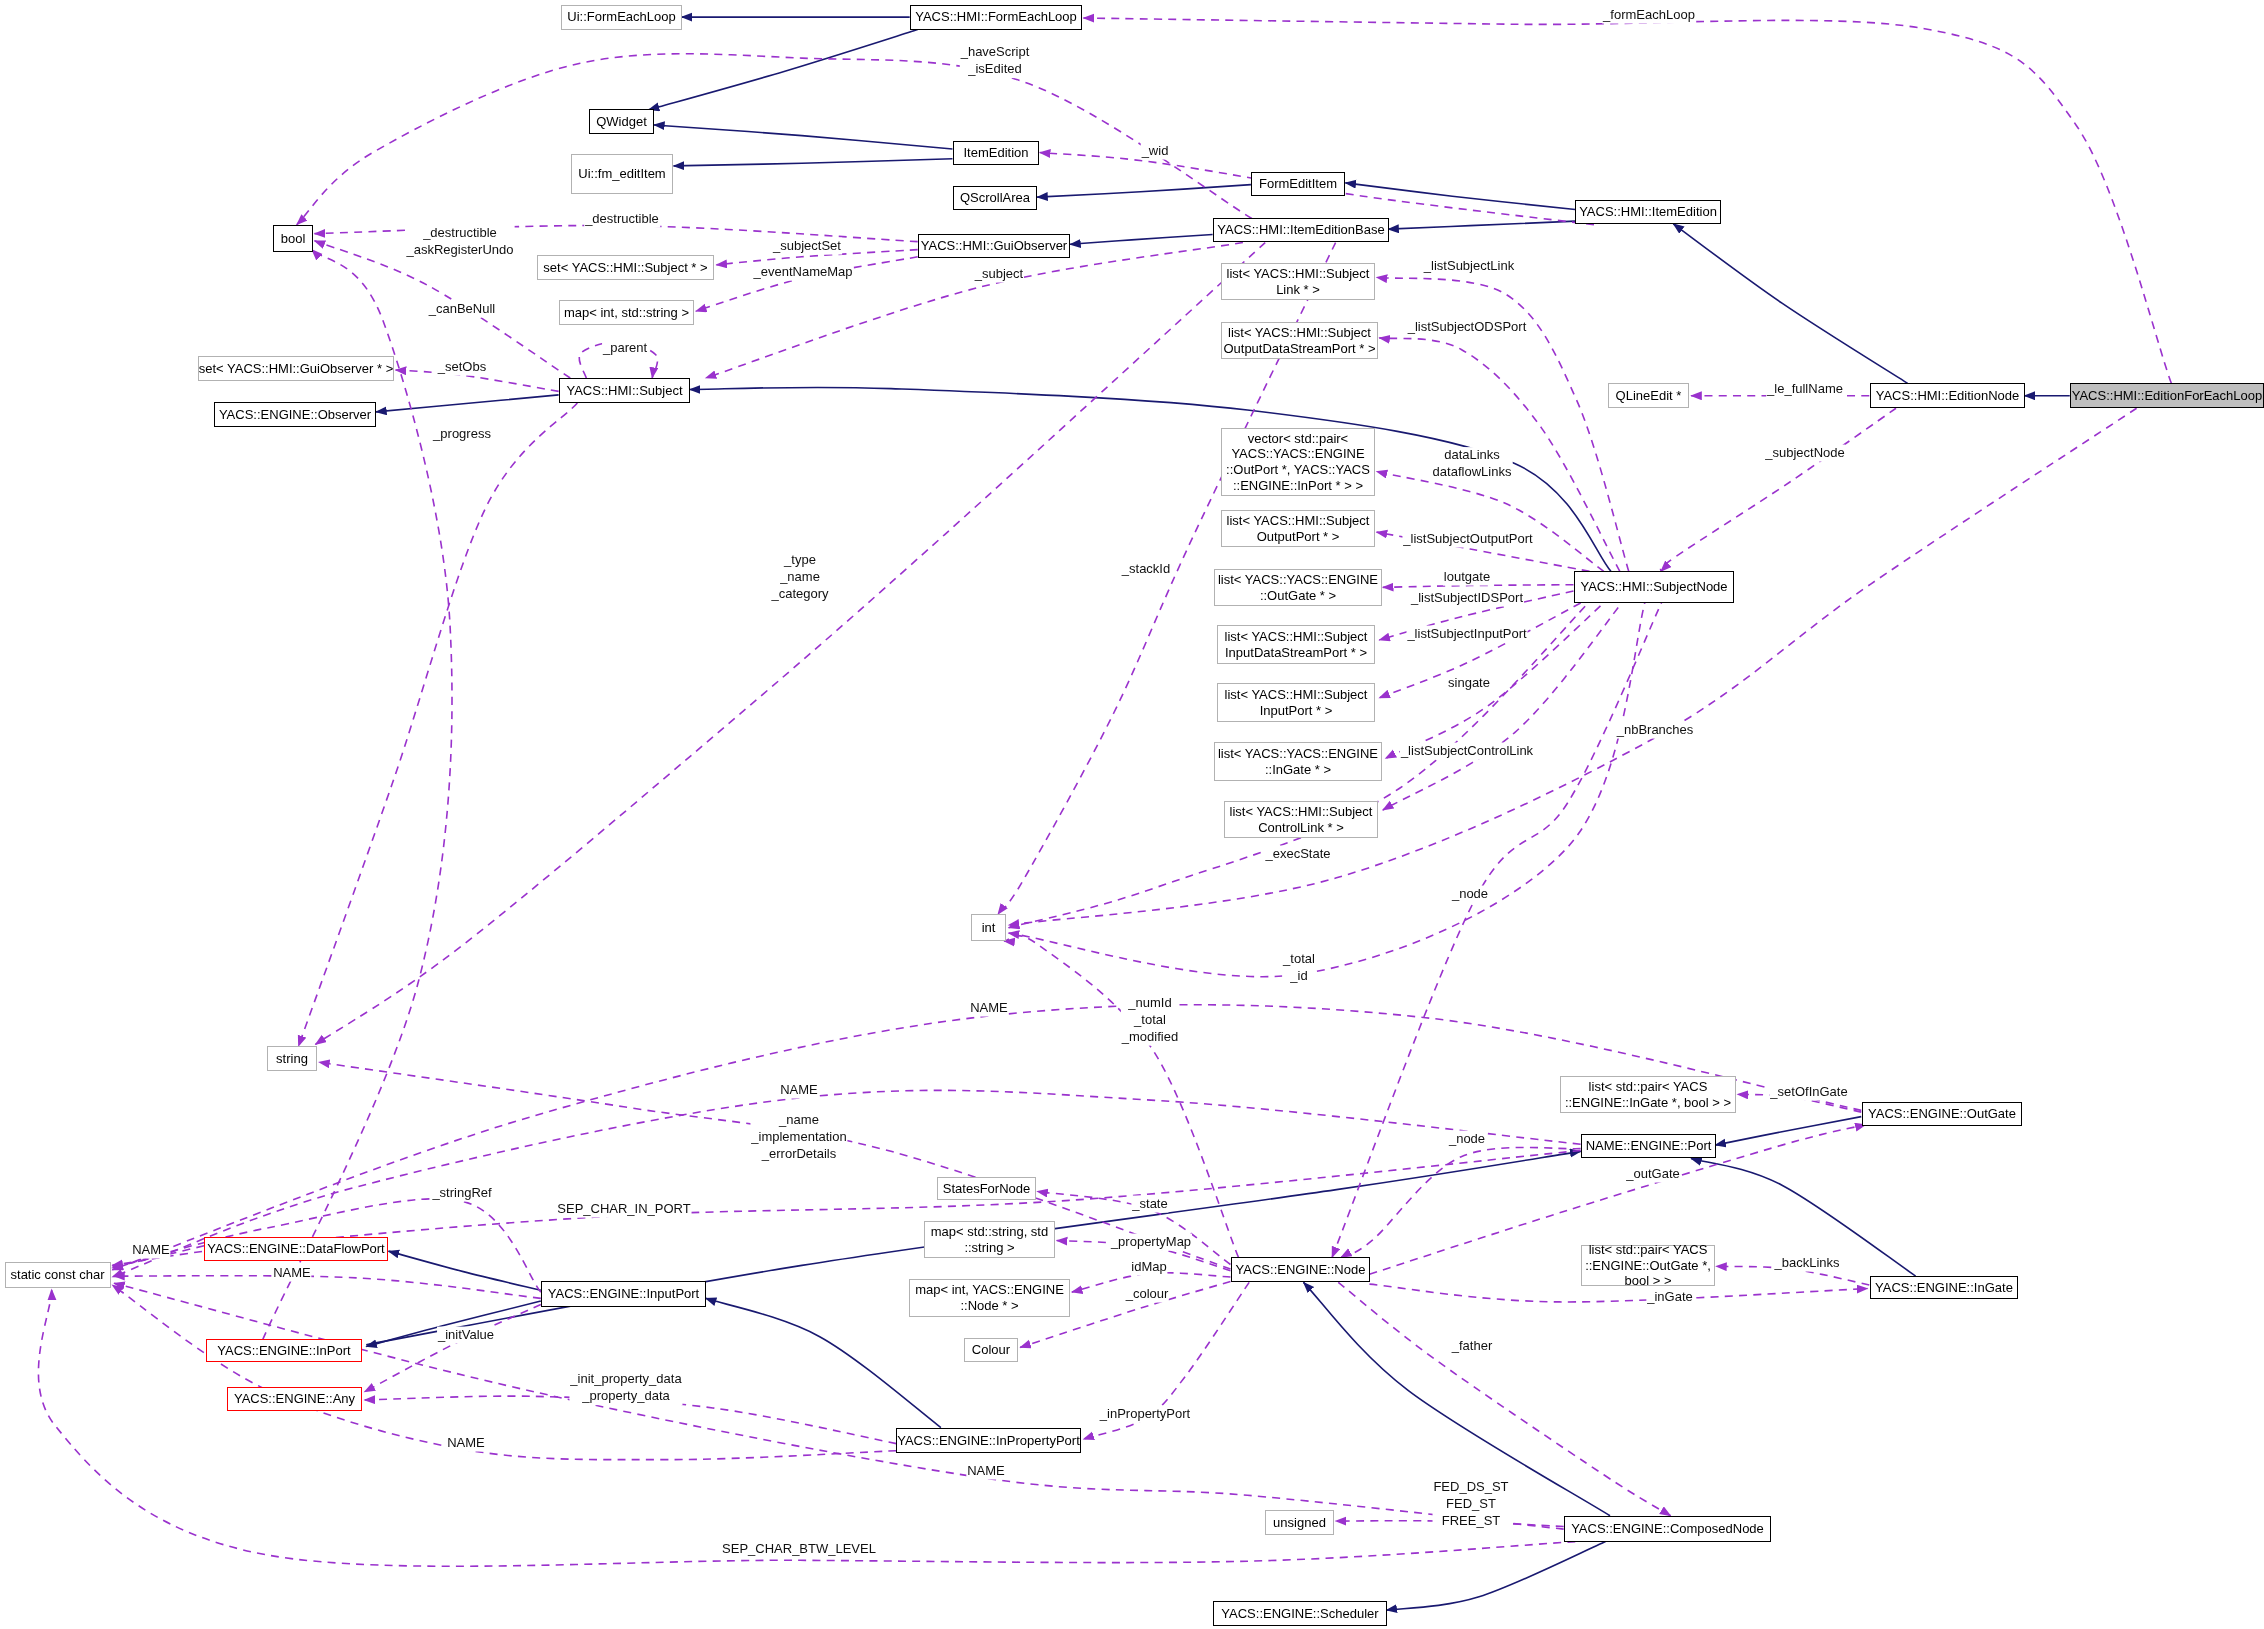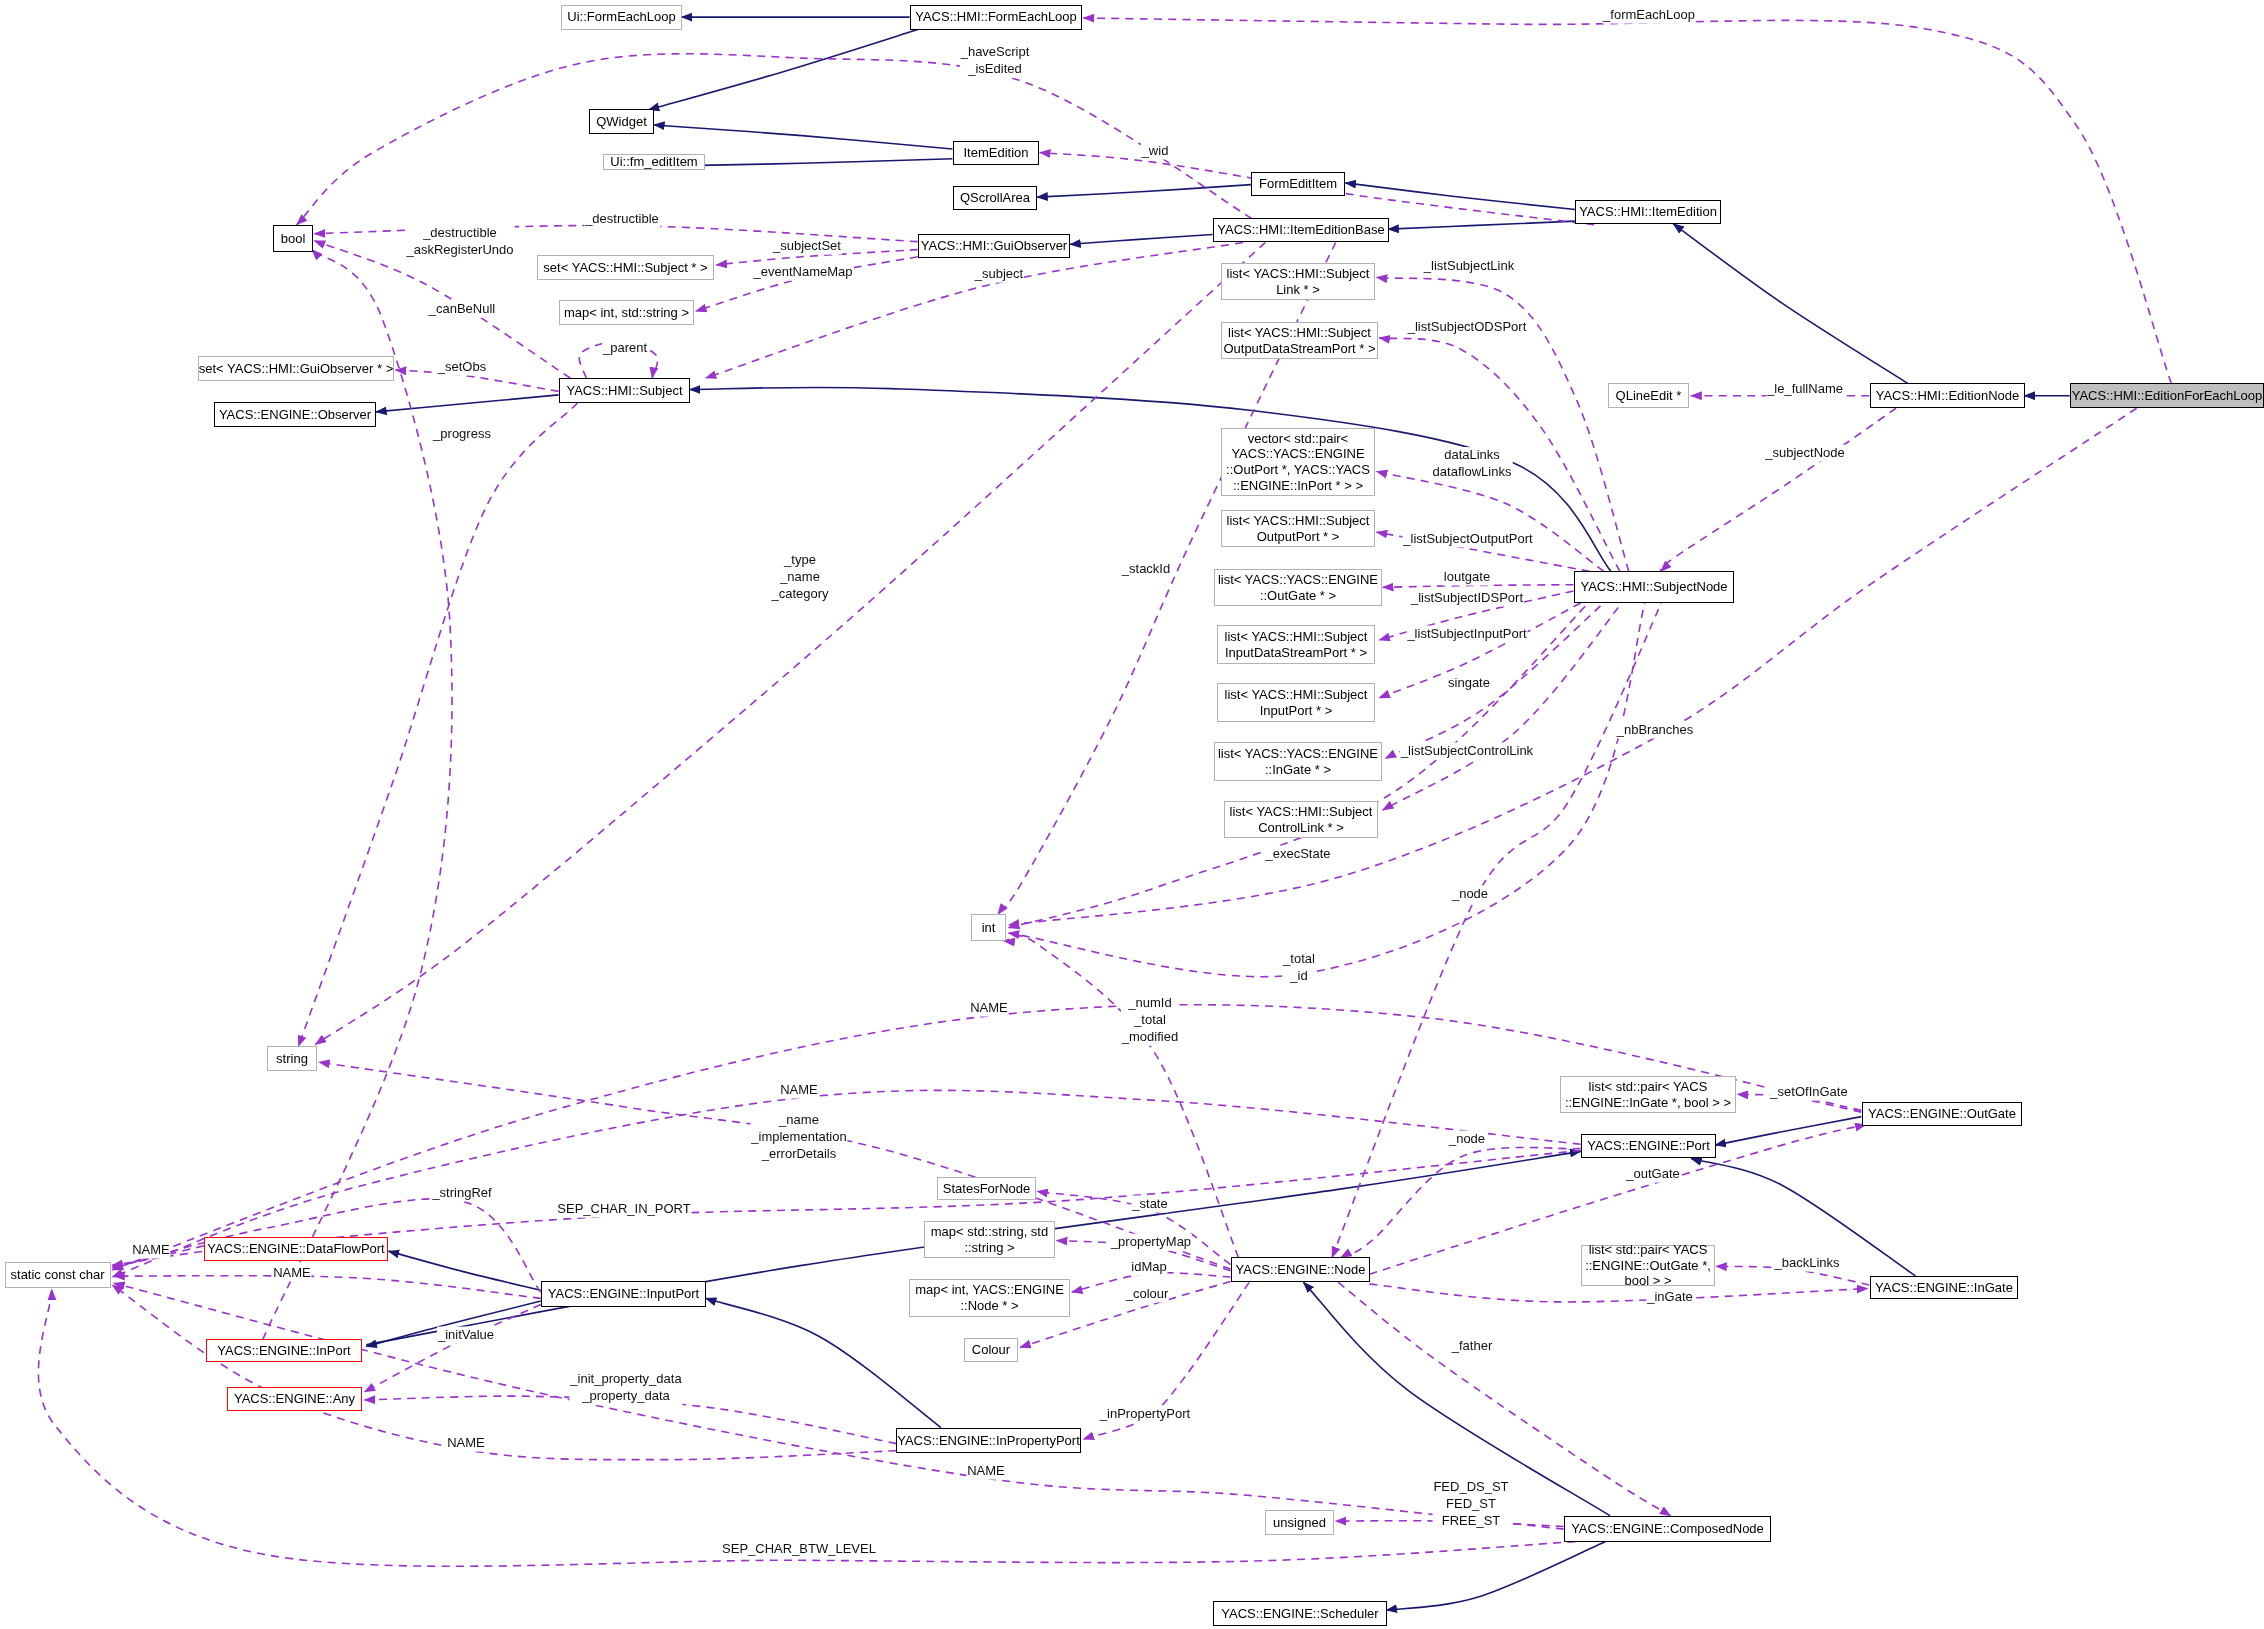--- a/index.html
+++ b/index.html
@@ -171,21 +171,21 @@
     <div class="edge-label" style="left: 1150px; top: 1204px;">_state</div>
     <div class="edge-label" style="left: 1151px; top: 1242px;">_propertyMap</div>
     <div class="edge-label" style="left: 1149px; top: 1267px;">idMap</div>
     <div class="edge-label" style="left: 1147px; top: 1294px;">_colour</div>
     <div class="edge-label" style="left: 995px; top: 61px;">_haveScript
 _isEdited</div>
     <div class="edge-label" style="left: 1470px; top: 894px;">_node</div>
     <div class="node gray" style="left: 561px; top: 4.5px; width: 121px; height: 25px;">Ui::FormEachLoop</div>
     <div class="node class" style="left: 910px; top: 4.5px; width: 172px; height: 25px;">YACS::HMI::FormEachLoop</div>
     <div class="node class" style="left: 589px; top: 109px; width: 65px; height: 25px;">QWidget</div>
-    <div class="node gray" style="left: 571px; top: 154px; width: 102px; height: 16px; margin-left: 32px;">Ui::fm_editItem</div>
+    <div class="node gray" style="left: 571px; top: 154px; width: 102px; height: 40px;">Ui::fm_editItem</div>
     <div class="node class" style="left: 953px; top: 141px; width: 86px; height: 24px;">ItemEdition</div>
     <div class="node class" style="left: 953px; top: 186px; width: 84px; height: 24px;">QScrollArea</div>
     <div class="node class" style="left: 1251px; top: 172px; width: 94px; height: 24px;">FormEditItem</div>
     <div class="node class" style="left: 1575px; top: 200px; width: 146px; height: 24px;">YACS::HMI::ItemEdition</div>
     <div class="node class" style="left: 1213px; top: 218px; width: 176px; height: 24px;">YACS::HMI::ItemEditionBase</div>
     <div class="node class" style="left: 918px; top: 234px; width: 152px; height: 24px;">YACS::HMI::GuiObserver</div>
     <div class="node class" style="left: 273px; top: 225px; width: 40px; height: 27px;">bool</div>
     <div class="node gray" style="left: 537px; top: 255px; width: 177px; height: 25px; text-align: right;">set&lt; YACS::HMI::Subject * &gt;</div>
     <div class="node gray" style="left: 559px; top: 300px; width: 135px; height: 25px;">map&lt; int, std::string &gt;</div>
     <div class="node gray" style="left: 198px; top: 356px; width: 196px; height: 25px;">set&lt; YACS::HMI::GuiObserver * &gt;</div>
@@ -213,21 +213,21 @@
 InputPort * &gt;</div>
     <div class="node gray" style="left: 1214px; top: 742px; width: 168px; height: 39px;">list&lt; YACS::YACS::ENGINE
 ::InGate * &gt;</div>
     <div class="node gray" style="left: 1224px; top: 801px; width: 154px; height: 37px;">list&lt; YACS::HMI::Subject
 ControlLink * &gt;</div>
     <div class="node gray" style="left: 971px; top: 914px; width: 35px; height: 27px;">int</div>
     <div class="node gray" style="left: 267px; top: 1046px; width: 50px; height: 25px;">string</div>
     <div class="node gray" style="left: 1560px; top: 1076px; width: 176px; height: 37px;">list&lt; std::pair&lt; YACS
 ::ENGINE::InGate *, bool &gt; &gt;</div>
     <div class="node class" style="left: 1862px; top: 1102px; width: 160px; height: 24px;">YACS::ENGINE::OutGate</div>
-    <div class="node class" style="left: 1581px; top: 1134px; width: 135px; height: 24px;">YACS::ENGINE::Port</div>
+    <div class="node class" style="left: 1581px; top: 1134px; width: 135px; height: 24px;">NAME::ENGINE::Port</div>
     <div class="node gray" style="left: 937px; top: 1177px; width: 99px; height: 23px;">StatesForNode</div>
     <div class="node gray" style="left: 924px; top: 1221px; width: 131px; height: 37px;">map&lt; std::string, std
 ::string &gt;</div>
     <div class="node gray" style="left: 909px; top: 1279px; width: 161px; height: 38px;">map&lt; int, YACS::ENGINE
 ::Node * &gt;</div>
     <div class="node gray" style="left: 964px; top: 1338px; width: 54px; height: 24px;">Colour</div>
     <div class="node class" style="left: 1231px; top: 1257px; width: 139px; height: 25px;">YACS::ENGINE::Node</div>
     <div class="node gray" style="left: 4.5px; top: 1262px; width: 106px; height: 26px;">static const char</div>
     <div class="node red" style="left: 204px; top: 1237px; width: 184px; height: 24px;">YACS::ENGINE::DataFlowPort</div>
     <div class="node class" style="left: 541px; top: 1281px; width: 165px; height: 26px;">YACS::ENGINE::InputPort</div>

